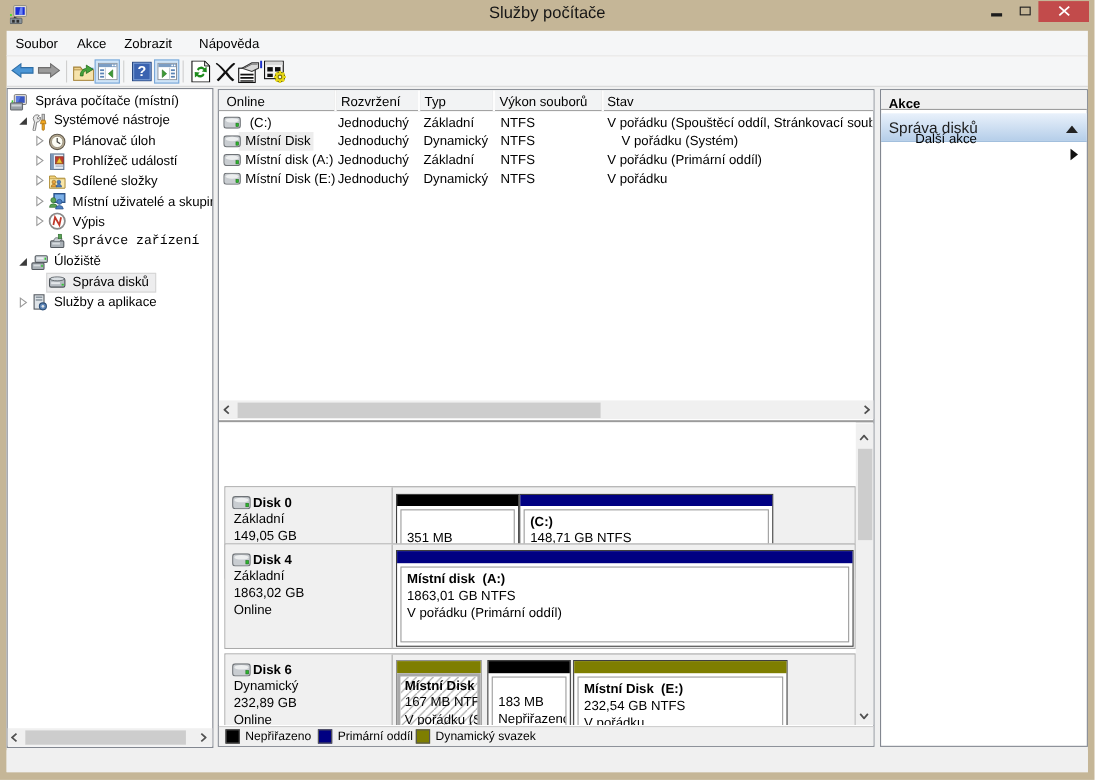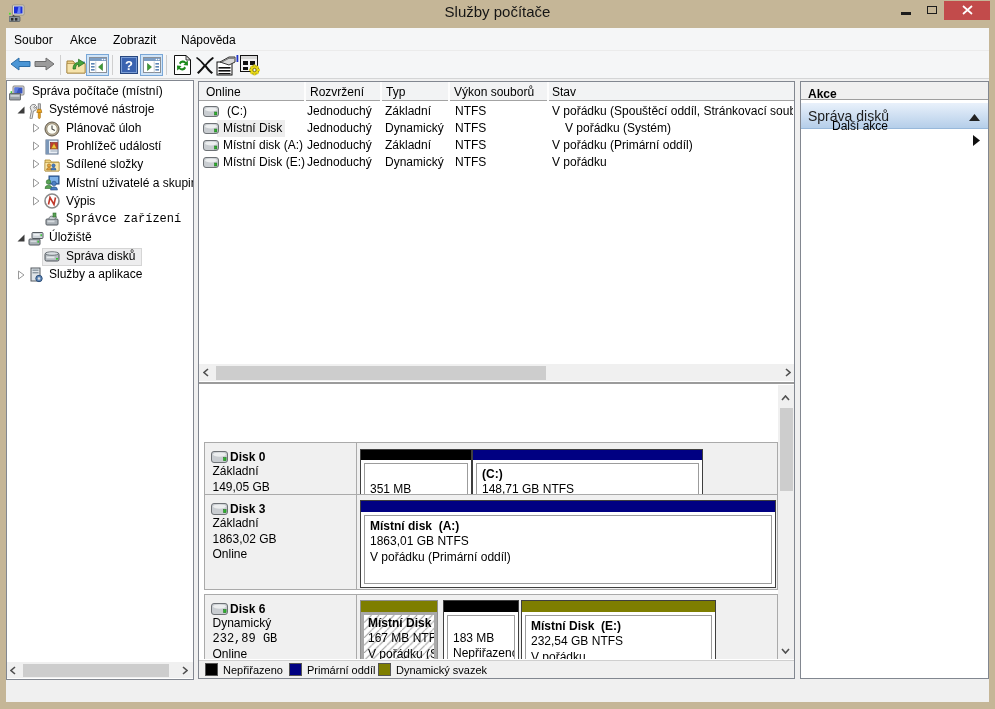--- a/index.html
+++ b/index.html
@@ -401,21 +401,21 @@
     </div>
   </div>
 
   <div class="drow" style="top:110px; height:96px;">
     <div class="dlabel">
       <svg style="position:absolute; left:6px; top:8px;" width="17" height="12" viewBox="0 0 17 12">
           <rect x="0.5" y="0.5" width="16" height="11" rx="2.5" fill="#c9cdd1" stroke="#6e7276"></rect>
           <ellipse cx="8.5" cy="3.6" rx="6.5" ry="2.1" fill="#eceeef"></ellipse>
           <rect x="12.5" y="6.5" width="2.6" height="3.2" fill="#2db52d" stroke="#1c6e1c" stroke-width="0.5"></rect>
         </svg>
-      <div class="dl-line" style="left:25px; top:7px; font-weight:bold;">Disk 3</div>
+      <div class="dl-line" style="left:25px; top:7px; font-weight:bold;">Disk 4</div>
       <div class="dl-line" style="top:20.5px;">Základní</div>
       <div class="dl-line" style="top:36.5px;">1863,02 GB</div>
       <div class="dl-line" style="top:51.5px;">Online</div>
     </div>
     <div class="part" style="left:155px; top:5px; width:416px; height:88px;">
       <div class="strip" style="background:#000082; height:11px;"></div>
       <div class="pinner" style="top:14px;">
         <div class="ptxt" style="top:3px;"><b>Místní disk&nbsp; (A:)</b><br>1863,01 GB NTFS<br>V pořádku (Primární oddíl)</div>
       </div>
     </div>
@@ -423,21 +423,21 @@
 
   <div class="drow" style="top:210px; height:96px;">
     <div class="dlabel">
       <svg style="position:absolute; left:6px; top:8px;" width="17" height="12" viewBox="0 0 17 12">
           <rect x="0.5" y="0.5" width="16" height="11" rx="2.5" fill="#c9cdd1" stroke="#6e7276"></rect>
           <ellipse cx="8.5" cy="3.6" rx="6.5" ry="2.1" fill="#eceeef"></ellipse>
           <rect x="12.5" y="6.5" width="2.6" height="3.2" fill="#2db52d" stroke="#1c6e1c" stroke-width="0.5"></rect>
         </svg>
       <div class="dl-line" style="left:25px; top:7px; font-weight:bold;">Disk 6</div>
       <div class="dl-line" style="top:20.5px;">Dynamický</div>
-      <div class="dl-line" style="top:36.5px;font-family:Liberation Mono, monospace;">232,89 GB</div>
+      <div class="dl-line" style="top:36.5px;">232,89 GB</div>
       <div class="dl-line" style="top:51.5px;">Online</div>
     </div>
     <div class="part" style="left:155px; top:5px; width:78px; height:88px; border-color:#909090;">
       <div class="strip" style="background:#7e7e00; height:11px;"></div>
       <div class="abs" style="left:0; right:0; top:11px; bottom:0; border:3px solid #a9a9a9; overflow:hidden; background:#fff;">
         <svg style="position:absolute;left:0;top:0" width="72" height="68">
           <defs>
               <pattern id="hp" width="7.6" height="7.6" patternUnits="userSpaceOnUse">
                 <path d="M-2 9.6 L9.6 -2" stroke="#999" stroke-width="1" fill="none"></path>
               </pattern>

